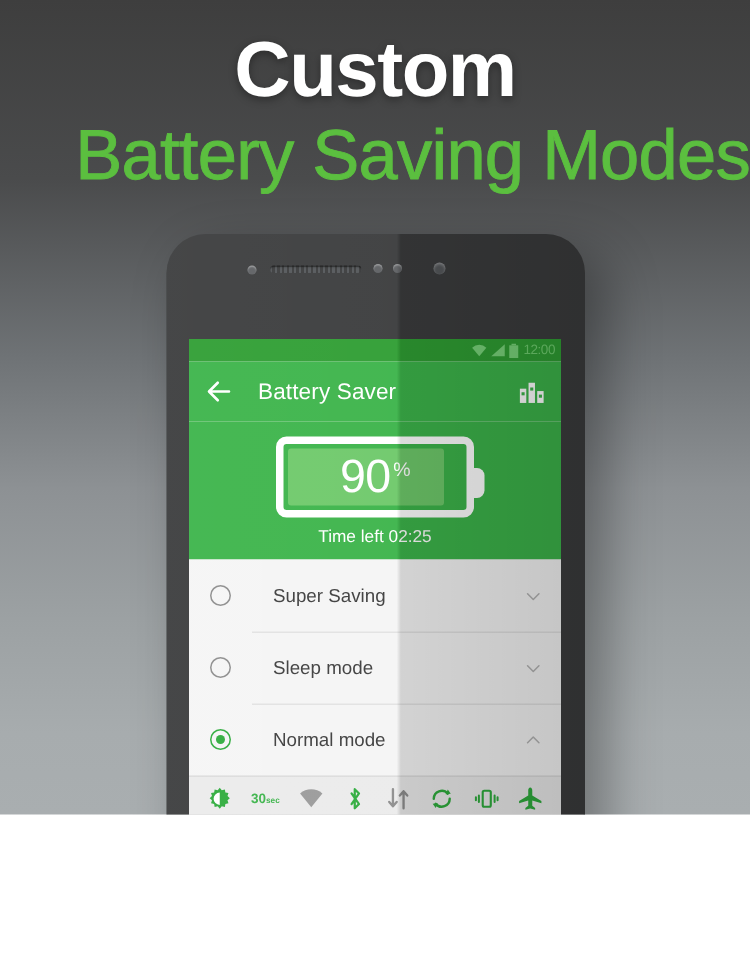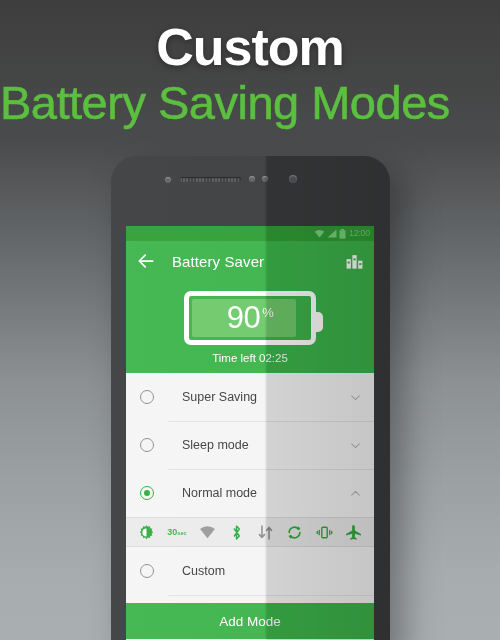--- a/index.html
+++ b/index.html
@@ -7,21 +7,21 @@
   html, body {
     width: 500px;
     height: 640px;
     overflow: hidden;
     font-family: "Liberation Sans", sans-serif;
   }
 
   #stage {
     position: relative;
     width: 500px;
-    height: 640px;
+    height: 543px;
     background: linear-gradient(to bottom, #3e3e3e 0%, #4a4b4c 22%, #6f7376 44%, #8d9194 60%, #9ca1a3 76%, #a7acae 90%, #a9aeb0 100%);
     overflow: hidden;
   }
 
   
   .poster-title {
     position: absolute;
     top: 18px;
     left: 0;
     width: 500px;
@@ -32,21 +32,21 @@
     letter-spacing: -1px;
     line-height: 58px;
     text-shadow: 0 2px 6px rgba(0,0,0,0.35);
   }
 
   .poster-subtitle {
     position: absolute;
     top: 76px;
     left: 0;
     width: 500px;
-    text-align: left;
+    text-align: right;
     color: #5bbf3f;
     font-size: 47px;
     font-weight: normal;
     letter-spacing: -0.5px;
     line-height: 54px;
     -webkit-text-stroke: 0.6px #5bbf3f;
   }
 
   
   #phone {

